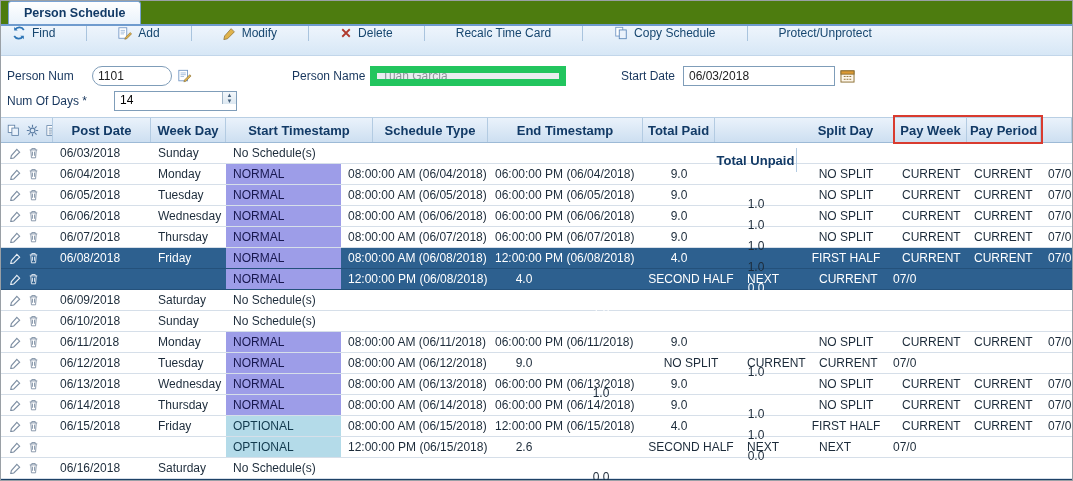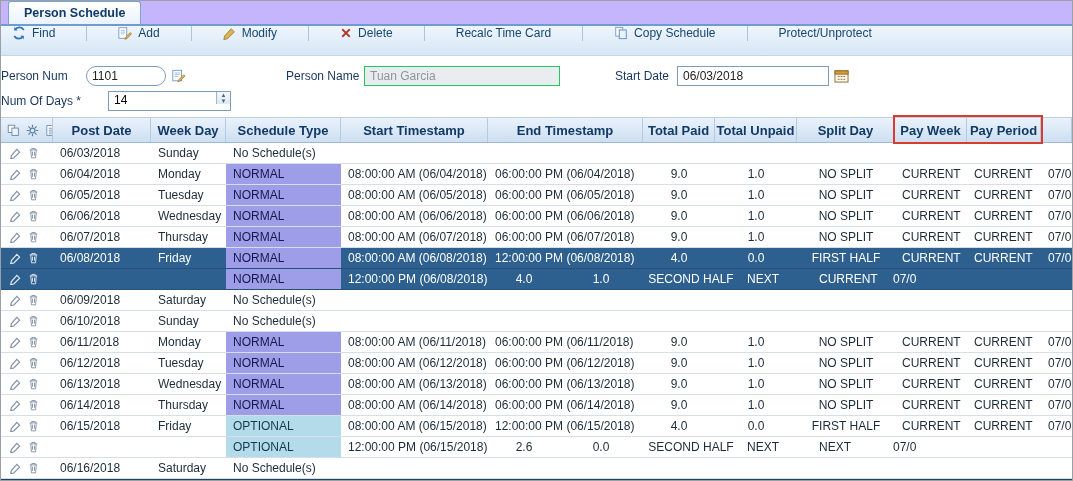--- a/index.html
+++ b/index.html
@@ -1,55 +1,55 @@
 <!DOCTYPE html>
 <html><head>
 <meta charset="utf-8">
 <style>
   * { margin:0; padding:0; box-sizing:border-box; }
   html,body { background:#fff; }
   body { font-family:"Liberation Sans", sans-serif; }
   .window { position:relative; width:1073px; height:481px; border:1px solid #9aa0a6; background:#fff; overflow:hidden; }
 
   
-  .tabstrip { height:25px; background:#c4b5fd; border-bottom:2px solid #6f9bce; display:flex; align-items:flex-end; padding-left:7px; }
+  .tabstrip { height:25px; background:#4d7c0f; border-bottom:2px solid #6f9bce; display:flex; align-items:flex-end; padding-left:7px; }
   .tab { height:23px; padding:4px 15px 2px; background:linear-gradient(#ffffff,#e9f2fb); border:1px solid #7aa3d4; border-bottom:none; border-radius:3px 3px 0 0; color:#123a66; font-weight:bold; font-size:12.5px; }
 
   
   .toolbar { height:30px; background:linear-gradient(#eef5fc,#d7e7f6); border-bottom:1px solid #c2d6ea; display:flex; align-items:flex-start; padding:0 2px; color:#16466f;gap:20px; }
   .tbtn { display:flex; align-items:center; gap:6px; padding:0 9px; font-size:12px; cursor:pointer; white-space:nowrap; }
   .tsep { width:1px; height:15px; background:#a9c4de; margin:0 2px; }
   .ticon svg { display:block; }
 
   
-  .form { padding:7px 0 3px; }
+  .form { padding:7px 6px 3px; }
   .frow { display:flex; align-items:center; height:25px; }
   .flabel { color:#17365d; font-size:12px; }
   .finput { height:20px; border:1px solid #7f9db9; font-size:12px; padding:1px 5px; color:#222; font-family:"Liberation Sans",sans-serif; }
   .l-pnum { width:85px; }
   .i-pnum { width:80px;border-radius:10px; }
   .l-pname { width:78px; margin-left:100px; }
-  .i-pname { width:196px; background:#e9edf0; color:#8d959c; border:1px solid #22c55e; }
+  .i-pname { width:196px; background:#e9edf0; color:#8d959c; border:7px solid #22c55e; }
   .l-sdate { width:62px; margin-left:55px; }
   .i-sdate { width:152px; }
   .l-ndays { width:107px; }
   .ndays-wrap { display:flex; align-items:flex-start; height:20px; border:1px solid #7f9db9; }
   .i-ndays { width:107px; border:none; font-size:12px; padding:1px 5px; outline:none; }
   .spinner { width:14px; border-left:1px solid #9fb4c6; background:linear-gradient(#f4f8fb,#dde8f1); display:flex; flex-direction:column; align-items:center; justify-content:center; font-size:6px; color:#46627e; line-height:6px; cursor:pointer; }
   .mini-icon { margin-left:5px; display:flex; align-items:center; cursor:pointer; }
 
   
   .grid { position:relative; margin-top:1px; }
   .thead { display:flex; height:26px; background:linear-gradient(#eaf2fb,#cddff1); border-top:1px solid #b9cfe4; border-bottom:1px solid #9dbad6; }
   .hcell { display:flex; align-items:center; justify-content:center; border-right:1px solid #b3cbe2; color:#123a66; font-weight:bold; font-size:13px; height:100%; overflow:hidden; white-space:nowrap; }
   .hicons { justify-content:flex-start; gap:6px; padding-left:6px; }
   .hicon { display:flex; align-items:center; cursor:pointer; }
 
   .c0{width:52px;} .c1{width:98px;} .c2{width:75px;} .c3{width:115px;} .c4{width:147px;}
-  .c5{width:155px;} .c6{width:72px;} .c7{width:82px;} .c8{width:98px;} .c9{width:72px;}
+  .c5{width:155px;} .c6{width:72px;} .c7{width:82px;margin-top:30px;} .c8{width:98px;} .c9{width:72px;}
   .c10{width:74px;} .c11{flex:1; min-width:0;}
 
   .row { display:flex; height:21px; border-bottom:1px solid #d6dfe9; color:#1c2b3a; background:#fff; }
   .cell { display:flex; align-items:center; font-size:12px; height:100%; overflow:hidden; white-space:nowrap; }
   .cell.left { padding-left:7px; }
   .cell.center { justify-content:center; }
   .icons { gap:7px; padding-left:9px; color:#7d8ea2; }
   .icons .icon { display:flex; align-items:center; cursor:pointer; }
   .schedule-normal { background:#9d9de8; color:#17174e; }
   .schedule-optional { background:#b4dbe9; color:#123a4e; }
@@ -183,22 +183,22 @@
           </span>
         <span class="hicon">
             <svg width="12" height="13" viewBox="0 0 16 16">
               <rect x="2.5" y="1.5" width="11" height="13" fill="#fff" stroke="#5b7da3"></rect>
               <path d="M5 5h6M5 7.5h6M5 10h6M5 12.5h4" stroke="#5b7da3"></path>
             </svg>
           </span>
       </div>
       <div class="hcell c1">Post Date</div>
       <div class="hcell c2">Week Day</div>
+      <div class="hcell c4">Start Timestamp</div>
       <div class="hcell c3">Schedule Type</div>
-      <div class="hcell c4">Start Timestamp</div>
       <div class="hcell c5">End Timestamp</div>
       <div class="hcell c6">Total Paid</div>
       <div class="hcell c7">Total Unpaid</div>
       <div class="hcell c8">Split Day</div>
       <div class="hcell c9">Pay Week</div>
       <div class="hcell c10">Pay Period</div>
       <div class="hcell c11"></div>
     </div>
     <div class="tbody">
         <div class="row">
@@ -460,21 +460,20 @@
       <span class="icon">
               <svg width="11" height="12" viewBox="0 0 16 16">
                 <path d="M2.5 3.5h11M5.5 3.5v-2h5v2M4 3.5l1 11.5h6l1-11.5M6.5 6v6M9.5 6v6" fill="none" stroke="currentColor" stroke-width="1.3"></path>
               </svg>
             </span>
     </div>
     <div class="cell c1 left">06/12/2018</div>
     <div class="cell c2 left">Tuesday</div>
     <div class="cell c3 left schedule-normal">NORMAL</div>
     <div class="cell c4 left">08:00:00 AM (06/12/2018)</div>
-    <div class="cell c5 left">06:00:00 PM (06/12/2018)</div>
     <div class="cell c6 center">9.0</div>
     <div class="cell c7 center">1.0</div>
     <div class="cell c8 center">NO SPLIT</div>
     <div class="cell c9 left">CURRENT</div>
     <div class="cell c10 left">CURRENT</div>
     <div class="cell c11 left">07/0</div>
   </div>
         <div class="row">
     <div class="cell c0 icons">
       <span class="icon">

